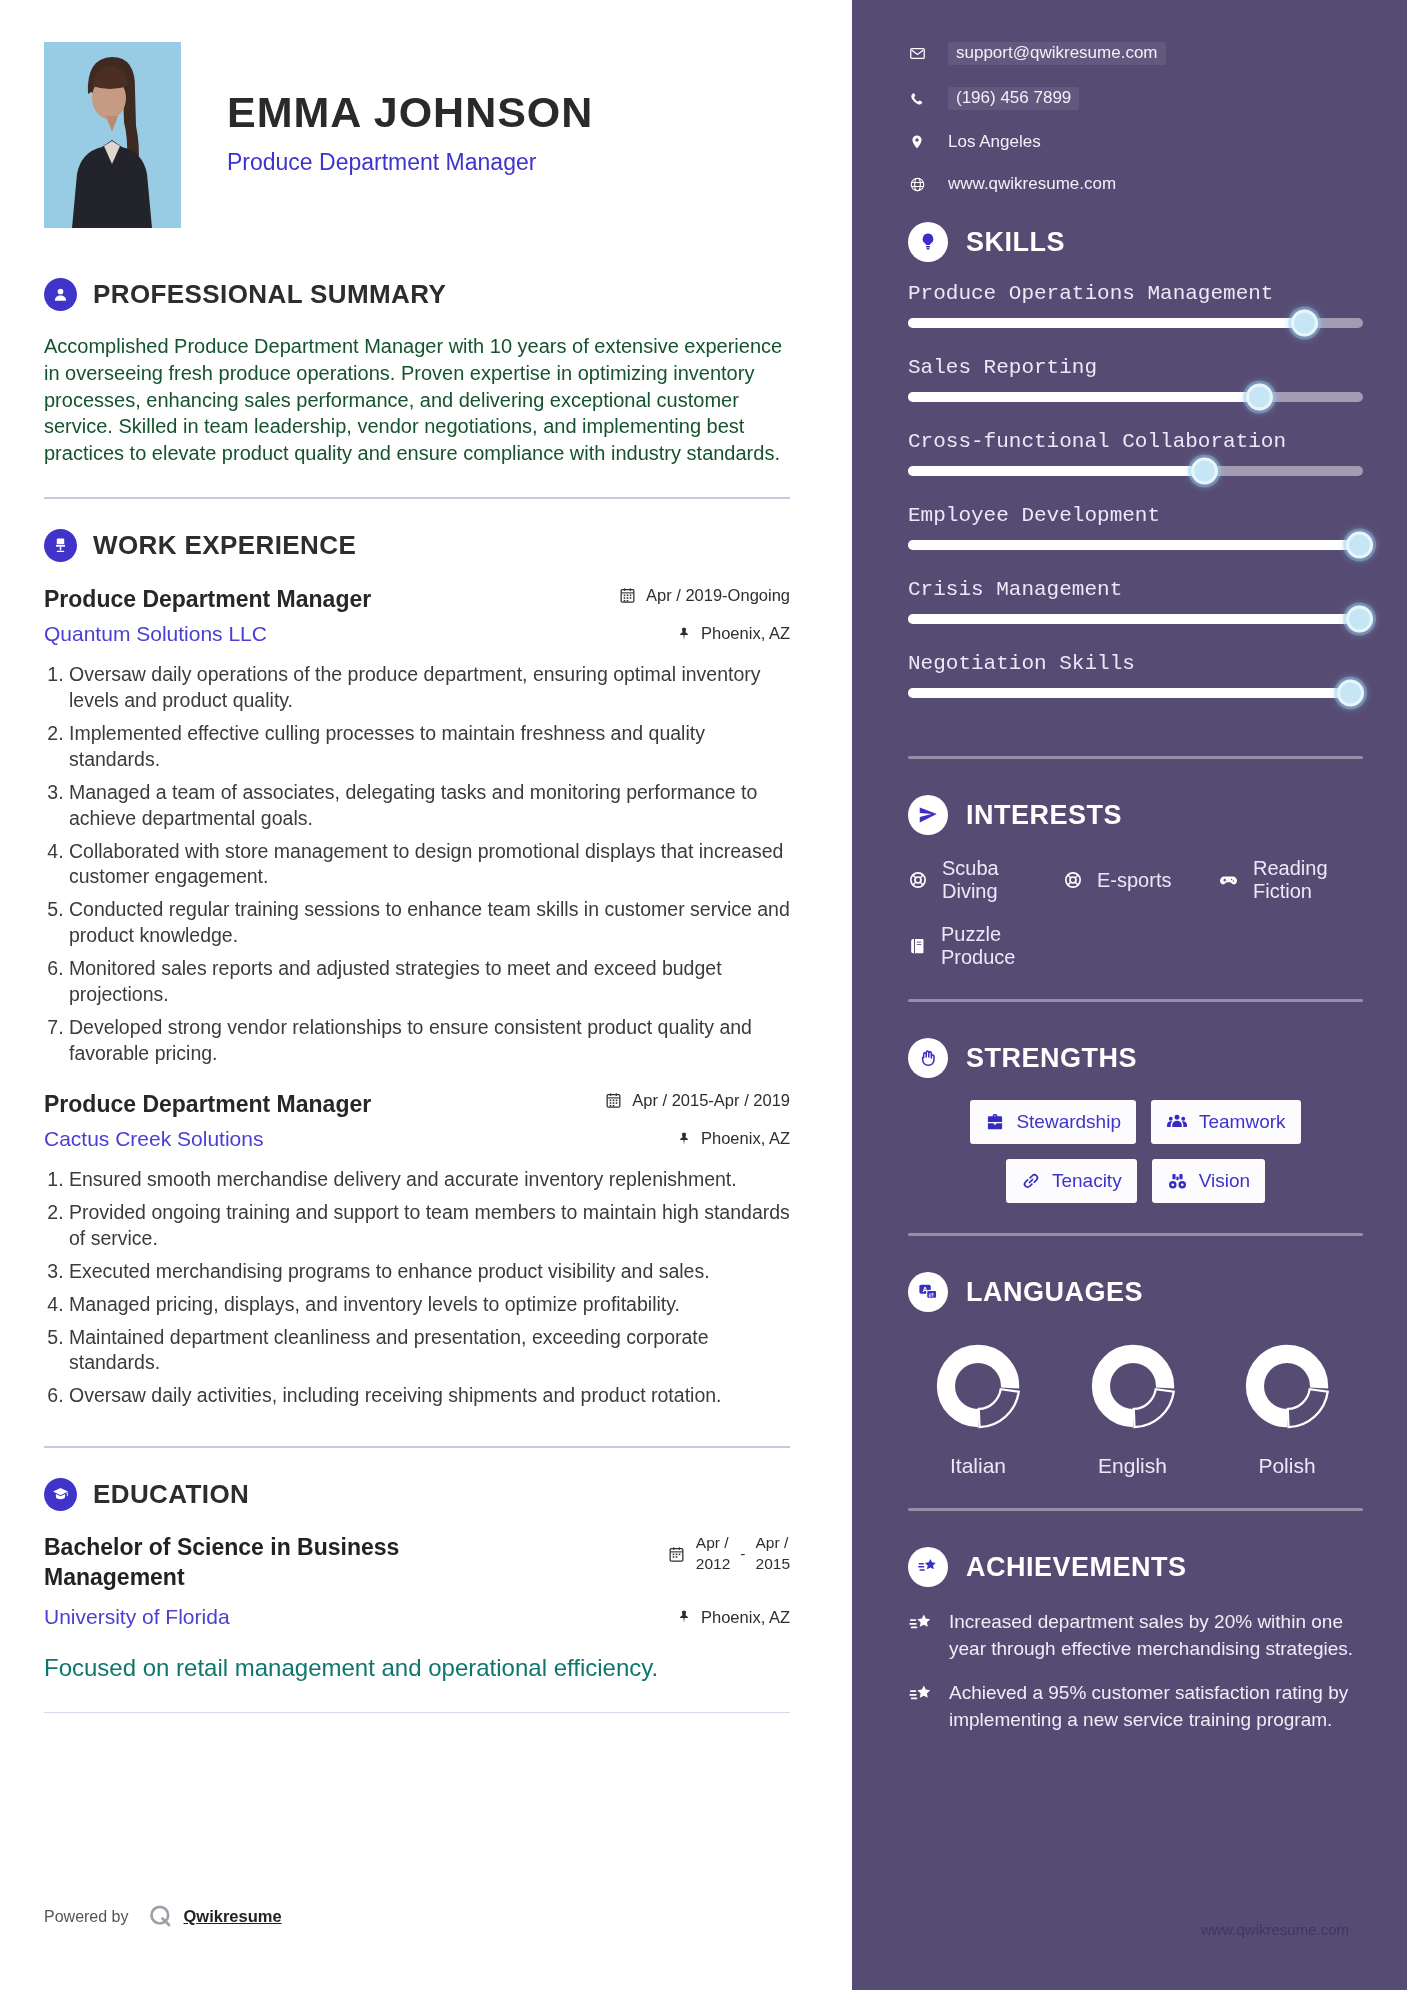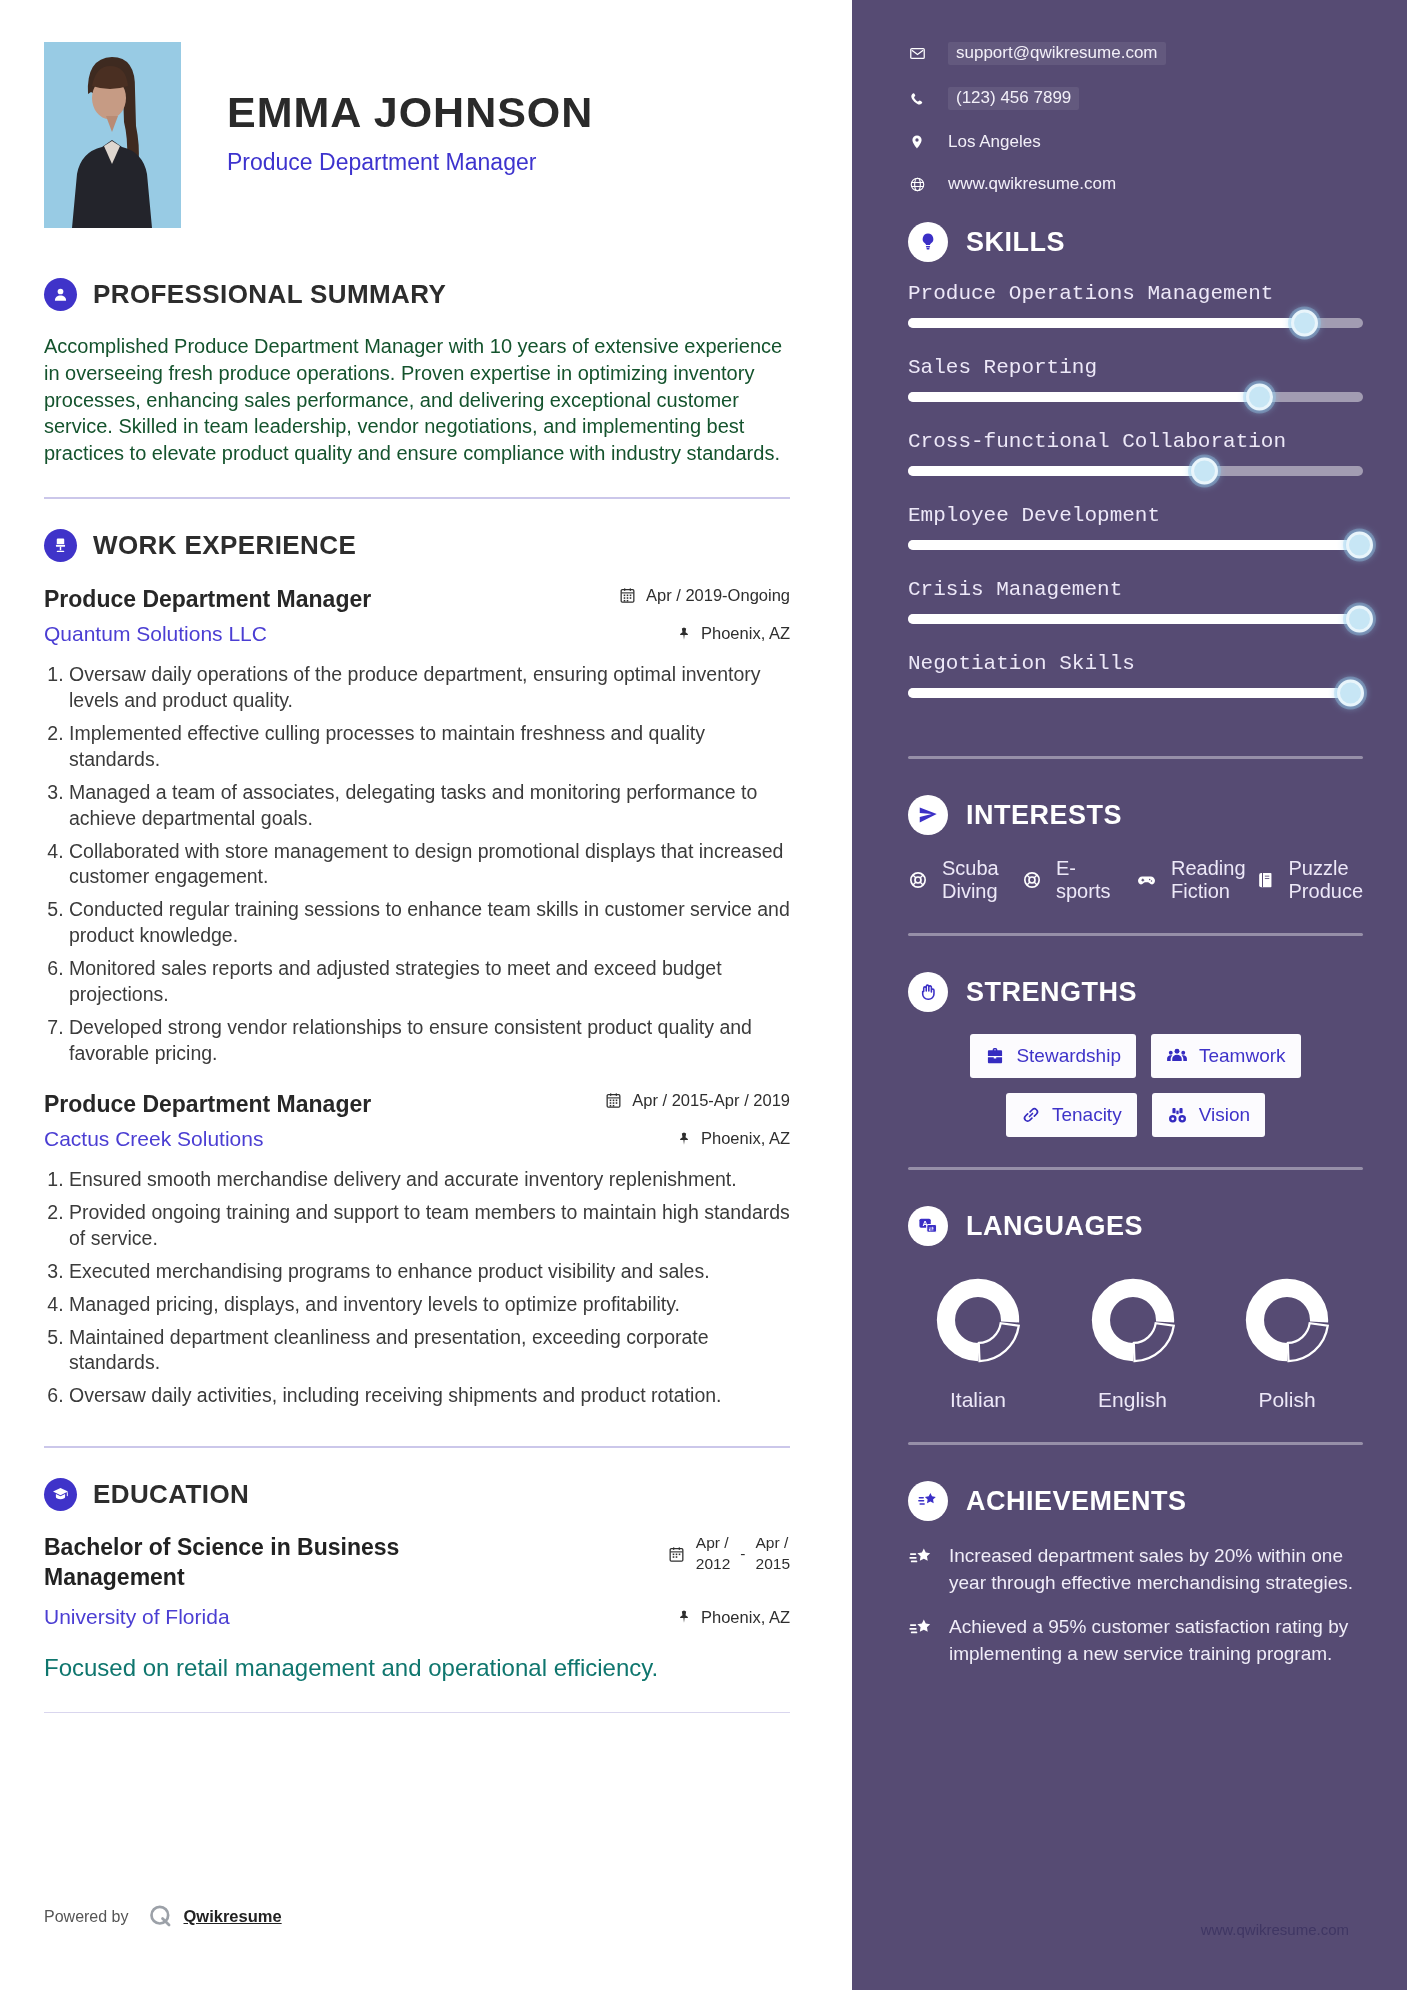--- a/index.html
+++ b/index.html
@@ -70,21 +70,21 @@
   .skills-list { margin-top:20px; }
   .skill-label { font-size:21px; color:#ede8f8; margin-bottom:13px;font-family:Liberation Mono, monospace; }
   .slider { height:10px; border-radius:5px; background:rgba(255,255,255,.45); position:relative; margin-bottom:28px; }
   .slider-fill { position:absolute; left:0; top:0; height:100%; border-radius:5px; background:#fff; }
   .slider-fill::after { content:''; position:absolute; right:-10px; top:50%; transform:translateY(-50%);
       width:21px; height:21px; border-radius:50%; background:#c7e6f5; border:3px solid #e9f5fb;
       box-shadow:0 0 0 3px rgba(150,205,238,.35), 0 0 9px rgba(150,205,238,.9); }
 
   .divider-r { height:3px; border:none; border-radius:2px; background:rgba(255,255,255,.38); margin:30px 0; }
 
-  .interests-grid { margin-top:22px; display:grid; grid-template-columns:1fr 1fr 1fr 1fr; row-gap:20px; column-gap:10px; }
+  .interests-grid { margin-top:22px; display:grid; grid-template-columns:1fr 1fr 1fr; row-gap:20px; column-gap:10px; }
   .interest { display:flex; align-items:center; gap:14px; font-size:20px; color:#ede8f8; }
   .interest .i-icon { display:flex; color:#fff; flex:0 0 auto; }
 
   .badges { margin-top:22px; display:flex; flex-wrap:wrap; gap:15px 15px;justify-content:center; }
   .badge { display:inline-flex; align-items:center; gap:11px; background:#fcfbfe; color:#3f33c9;
            font-size:19px; font-weight:500; padding:11px 15px; border-radius:3px; }
   .badge .b-icon { display:flex; color:#352bc0; }
 
   .langs { margin-top:22px; display:flex; justify-content:space-between; padding-right:6px; }
   .lang { display:flex; flex-direction:column; align-items:center; width:140px; }
@@ -325,21 +325,21 @@
             </svg>
           </span>
         <span class="contact-text">support@qwikresume.com</span>
       </div>
         <div class="contact-row">
         <span class="c-icon">
             <svg viewBox="0 0 24 24" width="16" height="16" fill="currentColor">
               <path d="M6.8 3.2c1 0 2.9 3 2.6 3.9-.2.6-1.5 1.3-1.7 2.1-.3 1.7 4.2 6.6 5.9 6.4.8-.1 1.6-1.3 2.2-1.4.9-.2 4.2 2.1 4.1 3-.1 1.3-2.4 3.1-3.7 3.1C11.5 20.4 3.3 12.6 3.4 7.7c0-1.6 2.3-4.5 3.4-4.5z"></path>
             </svg>
           </span>
-        <span class="contact-text">(123) 456 7899</span>
+        <span class="contact-text">(196) 456 7899</span>
       </div>
         <div class="contact-row">
         <span class="c-icon">
             <svg viewBox="0 0 24 24" width="16" height="16" fill="currentColor">
               <path d="M12 2.2a6.9 6.9 0 0 0-6.9 6.9c0 4.9 6.9 12.7 6.9 12.7s6.9-7.8 6.9-12.7A6.9 6.9 0 0 0 12 2.2zm0 9.3a2.5 2.5 0 1 1 0-5 2.5 2.5 0 0 1 0 5z"></path>
             </svg>
           </span>
         <span class="contact-text">Los Angeles</span>
       </div>
         <div class="contact-row">

